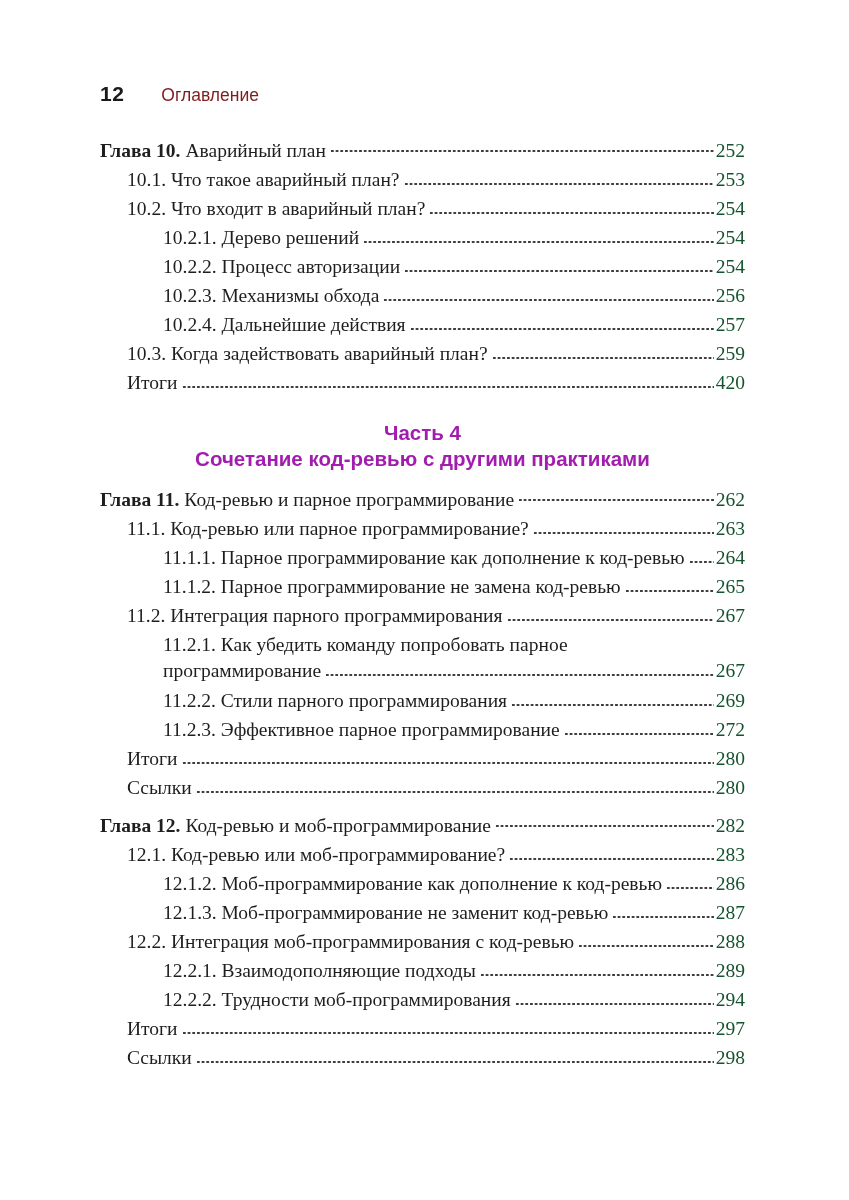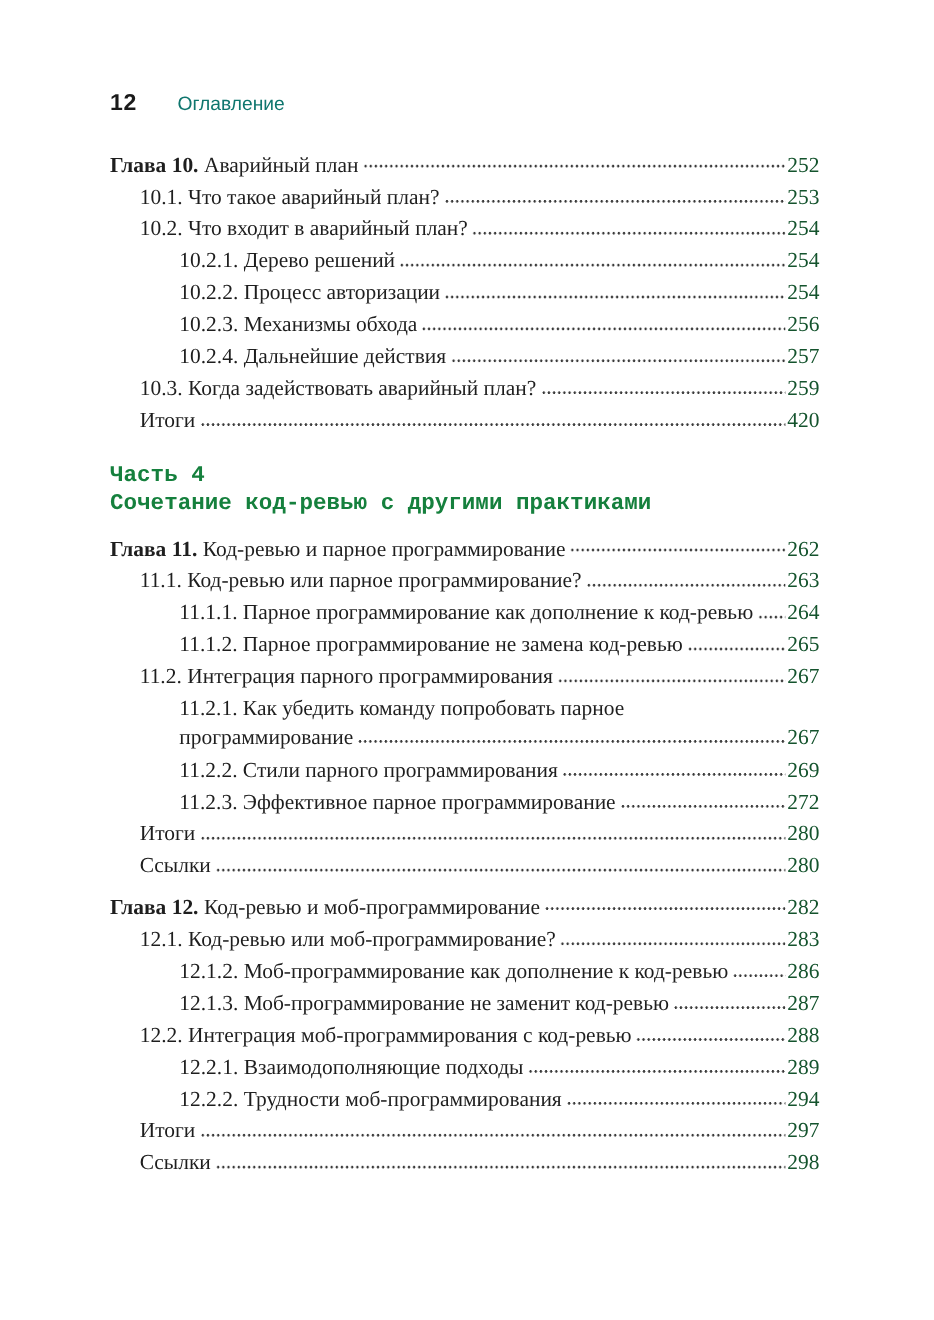--- a/index.html
+++ b/index.html
@@ -29,21 +29,21 @@
   }
   .running-head .folio {
     font-weight: 700;
     font-size: 21px;
     letter-spacing: 0.5px;
     color: #1a1a1a;
   }
   .running-head .head-title {
     font-size: 17.5px;
     margin-left: 37px;
-    color: #0f766e;
+    color: #7f1d1d;
   }
   
   .toc { width: 645px; }
   .toc-row {
     display: flex;
     align-items: baseline;
     font-size: 19.5px;
     line-height: 29px;
     white-space: nowrap;
   }
@@ -65,25 +65,26 @@
   }
   .toc-row .pagenum {
     font-size: 19.5px;
     color: #14532d;
     flex: 0 0 auto;
   }
   .toc-row.wrap-first { line-height: 26px; margin-top: 2px; }
   .toc-row.wrap-second { line-height: 26px; margin-bottom: 2px; }
   
   .part-heading {
-    font-family: Liberation Mono, monospace;
+    text-align: center;
+    font-family: Liberation Sans, sans-serif;
     font-weight: 700;
     font-size: 20.5px;
     line-height: 26px;
-    color: #15803d;
+    color: #a21caf;
     margin: 23px 0 13px 0;
   }
 </style>
 </head>
 <body>
 
 <div class="page">
 
   <div class="running-head">
     <span class="folio">12</span>

